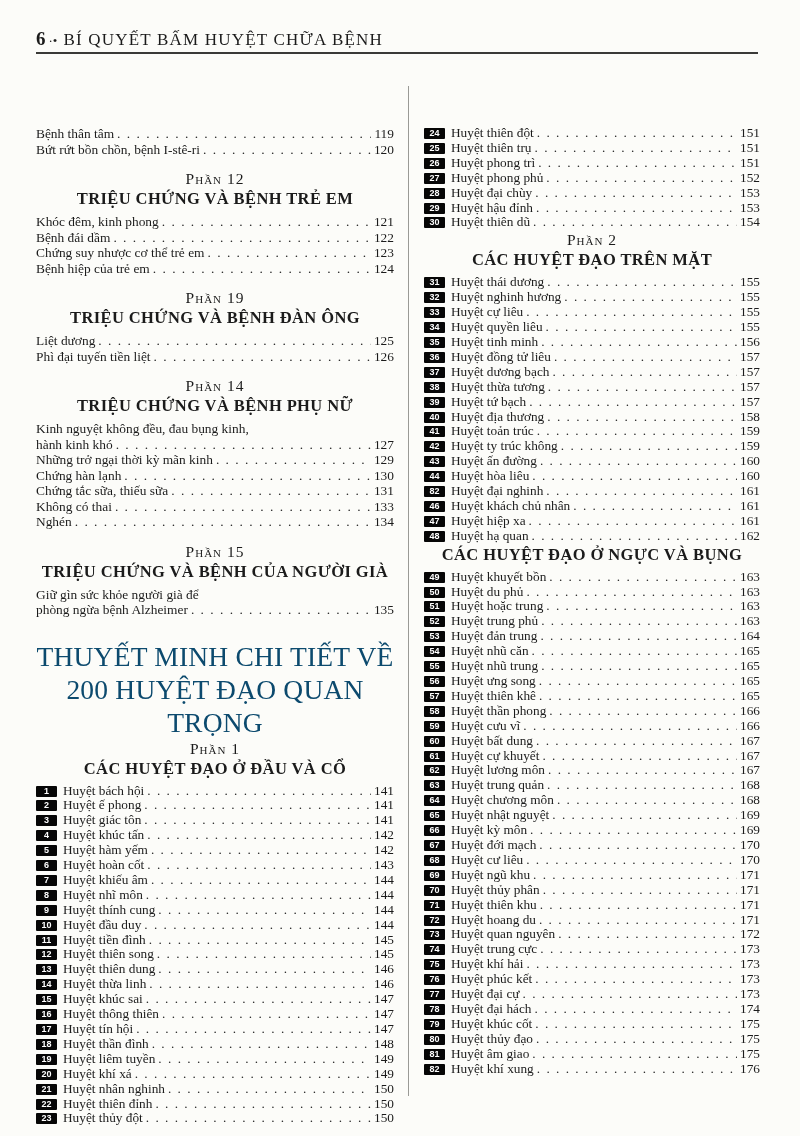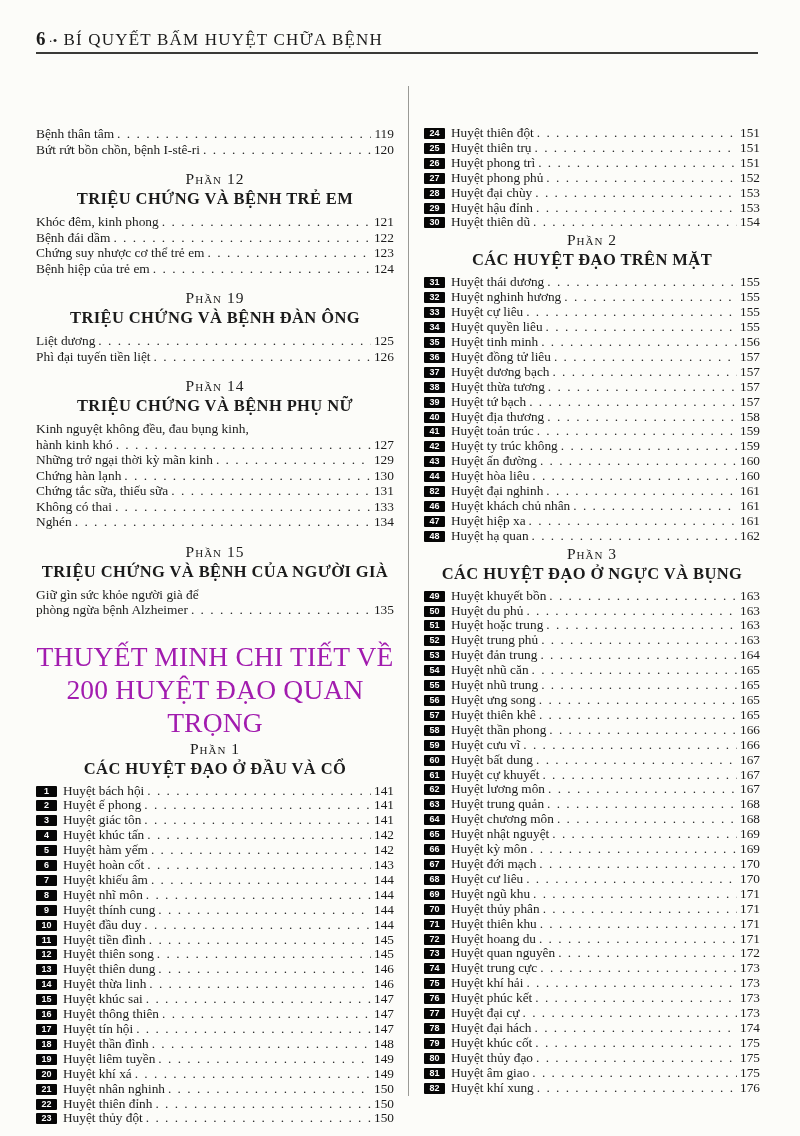--- a/index.html
+++ b/index.html
@@ -25,21 +25,21 @@
   .toc-row{display:flex;align-items:baseline;font-size:13.4px;line-height:15.5px;white-space:nowrap;}
   .pre-row{line-height:15.5px;font-size:13.4px;white-space:nowrap;}
   .leader{flex:1;overflow:hidden;white-space:nowrap;margin:0 3px;color:#2a2a2a;}
   .leader::after{content:". . . . . . . . . . . . . . . . . . . . . . . . . . . . . . . . . . . . . . . . . . . . . . . . . . . . . . . . . . . . . . . . . . . .";letter-spacing:1.5px;}
   .page-num{white-space:nowrap;}
   
   .sec{margin-top:12px;}
   .part-label{text-align:center;font-variant:small-caps;font-size:15.5px;line-height:19px;letter-spacing:1px;}
   .section-title{text-align:center;font-weight:bold;font-size:16.5px;line-height:20px;letter-spacing:.4px;margin:1px 0 5px;}
   
-  .book-title{margin-top:22px;text-align:center;font-size:27.5px;line-height:33px;letter-spacing:.2px;color:#a21caf;}
+  .book-title{margin-top:22px;text-align:center;font-size:27.5px;line-height:33px;letter-spacing:.2px;color:#0c4a6e;}
   
   .pt-sec{margin-top:0;}
   .pt-row{display:flex;align-items:baseline;font-size:13.3px;line-height:14.9px;white-space:nowrap;}
   .badge{
     flex:none;display:inline-block;width:21px;height:11px;margin-right:6px;
     background:#060606;color:#fff;border-radius:1px;position:relative;top:-1px;
     font-family:"Liberation Sans","DejaVu Sans",sans-serif;
     font-size:9px;font-weight:bold;line-height:11.5px;text-align:center;
   }
 </style>
@@ -528,21 +528,20 @@
             <div class="pt-row">
                 <span class="badge">48</span>
                 <span>Huyệt hạ quan</span>
                 <span class="leader"></span>
                 <span class="page-num">162</span>
               </div>
           </div>
         </div>
         <div class="sec pt-sec">
           <div>
-            <div class="part-label">Phần 3</div>
             <div class="section-title">CÁC HUYỆT ĐẠO Ở NGỰC VÀ BỤNG</div>
           </div>
           <div>
 
           <div class="pt-row">
                 <span class="badge">49</span>
                 <span>Huyệt khuyết bồn</span>
                 <span class="leader"></span>
                 <span class="page-num">163</span>
               </div>

